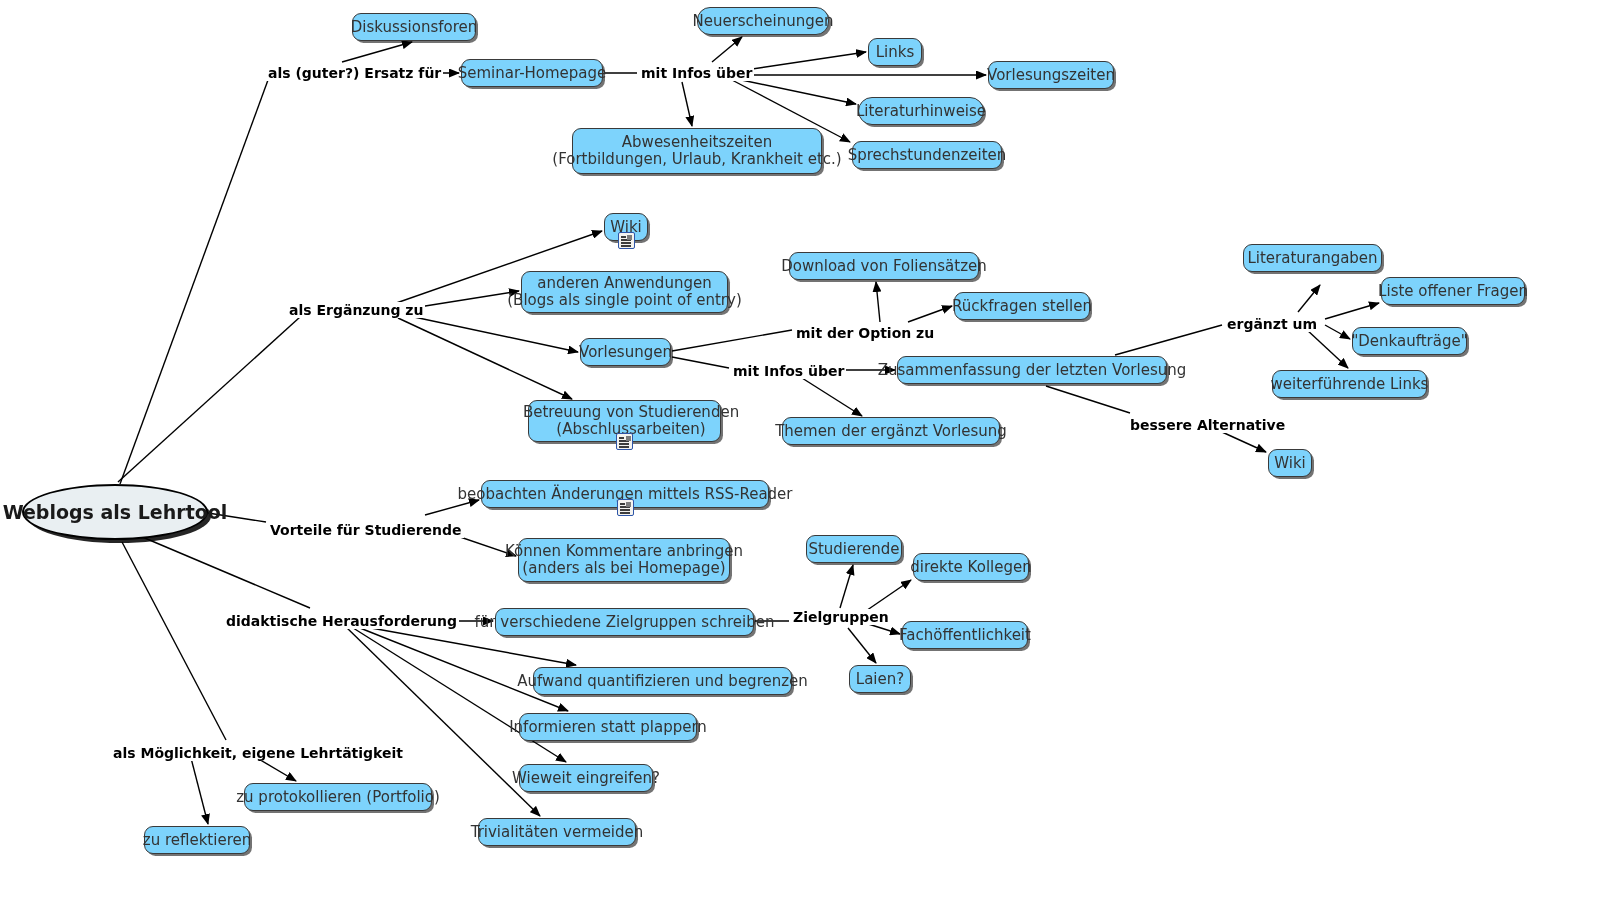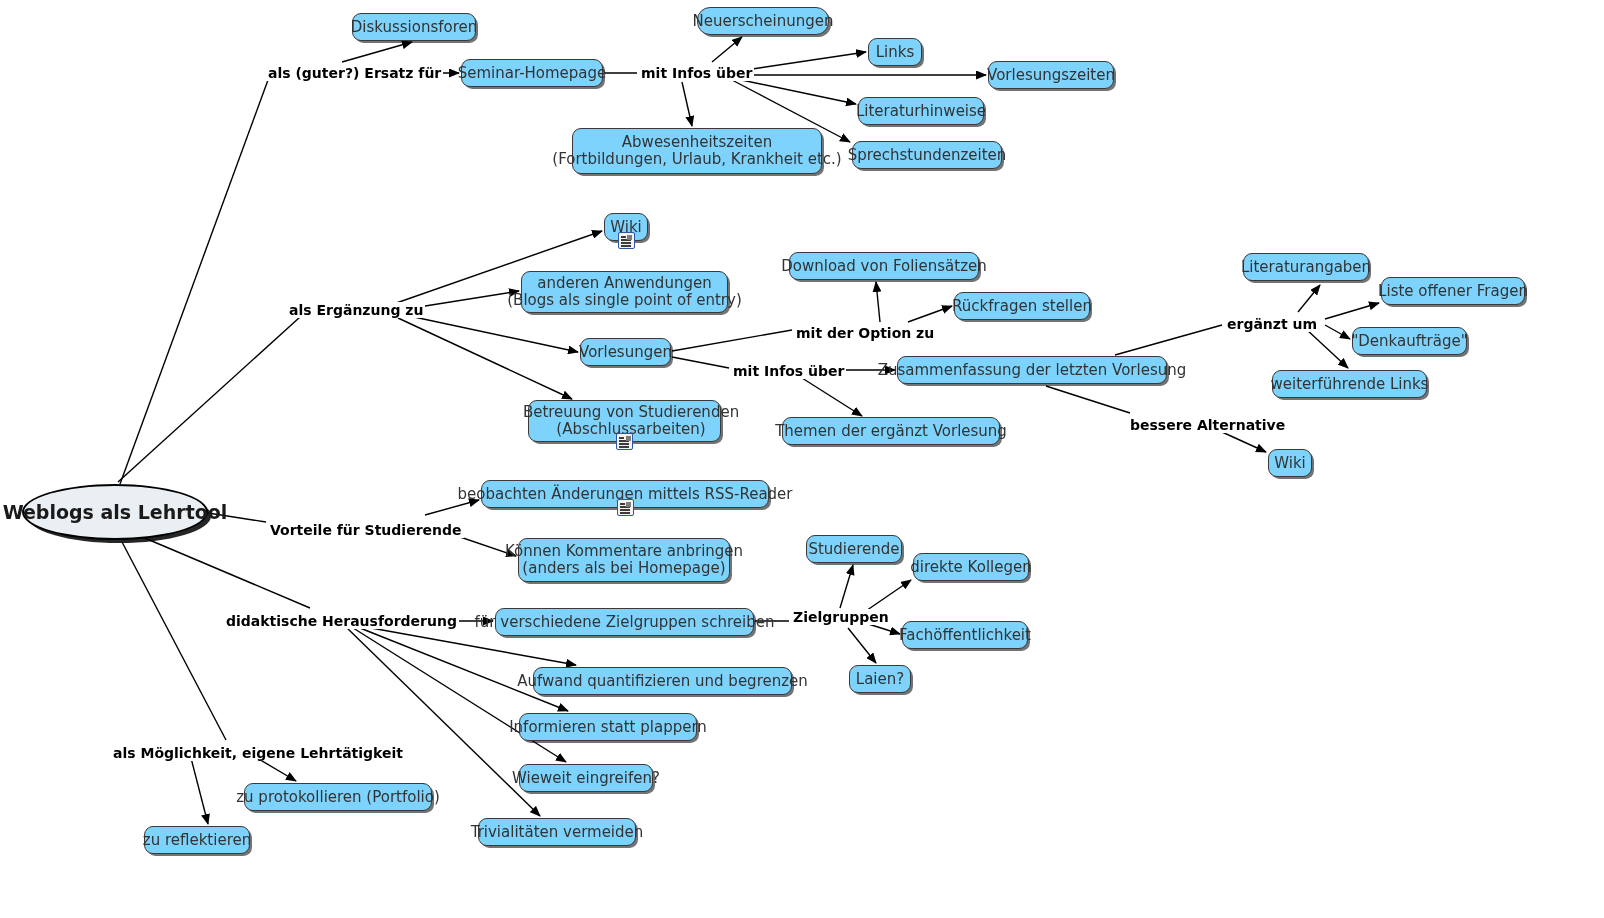--- a/index.html
+++ b/index.html
@@ -170,21 +170,21 @@
       </div>
       <div class="node" style="left: 697px; top: 7px; width: 132px; height: 28px; border-radius: 13px;">
         <span class="ln">Neuerscheinungen</span>
       </div>
       <div class="node" style="left: 868px; top: 38px; width: 54px; height: 28px;">
         <span class="ln">Links</span>
       </div>
       <div class="node" style="left: 988px; top: 61px; width: 126px; height: 28px;">
         <span class="ln">Vorlesungszeiten</span>
       </div>
-      <div class="node" style="left: 858px; top: 97px; width: 126px; height: 28px;">
+      <div class="node" style="left: 858px; top: 97px; width: 126px; height: 28px; border-radius: 14px;">
         <span class="ln">Literaturhinweise</span>
       </div>
       <div class="node" style="left: 852px; top: 141px; width: 150px; height: 28px;">
         <span class="ln">Sprechstundenzeiten</span>
       </div>
       <div class="node" style="left: 572px; top: 128px; width: 250px; height: 46px;">
         <span class="ln">Abwesenheitszeiten</span>
         <span class="ln">(Fortbildungen, Urlaub, Krankheit etc.)</span>
       </div>
       <div class="node" style="left: 604px; top: 213px; width: 44px; height: 28px;">
@@ -220,21 +220,21 @@
       </div>
       <div class="node" style="left: 954px; top: 292px; width: 136px; height: 28px;">
         <span class="ln">Rückfragen stellen</span>
       </div>
       <div class="node" style="left: 897px; top: 356px; width: 270px; height: 28px;">
         <span class="ln">Zusammenfassung der letzten Vorlesung</span>
       </div>
       <div class="node" style="left: 782px; top: 417px; width: 218px; height: 28px;">
         <span class="ln">Themen der ergänzt Vorlesung</span>
       </div>
-      <div class="node" style="left: 1243px; top: 253px; width: 126px; height: 28px;">
+      <div class="node" style="left: 1243px; top: 244px; width: 139px; height: 28px;">
         <span class="ln">Literaturangaben</span>
       </div>
       <div class="node" style="left: 1381px; top: 277px; width: 144px; height: 28px;">
         <span class="ln">Liste offener Fragen</span>
       </div>
       <div class="node" style="left: 1352px; top: 327px; width: 115px; height: 28px;">
         <span class="ln">"Denkaufträge"</span>
       </div>
       <div class="node" style="left: 1272px; top: 370px; width: 155px; height: 28px;">
         <span class="ln">weiterführende Links</span>

